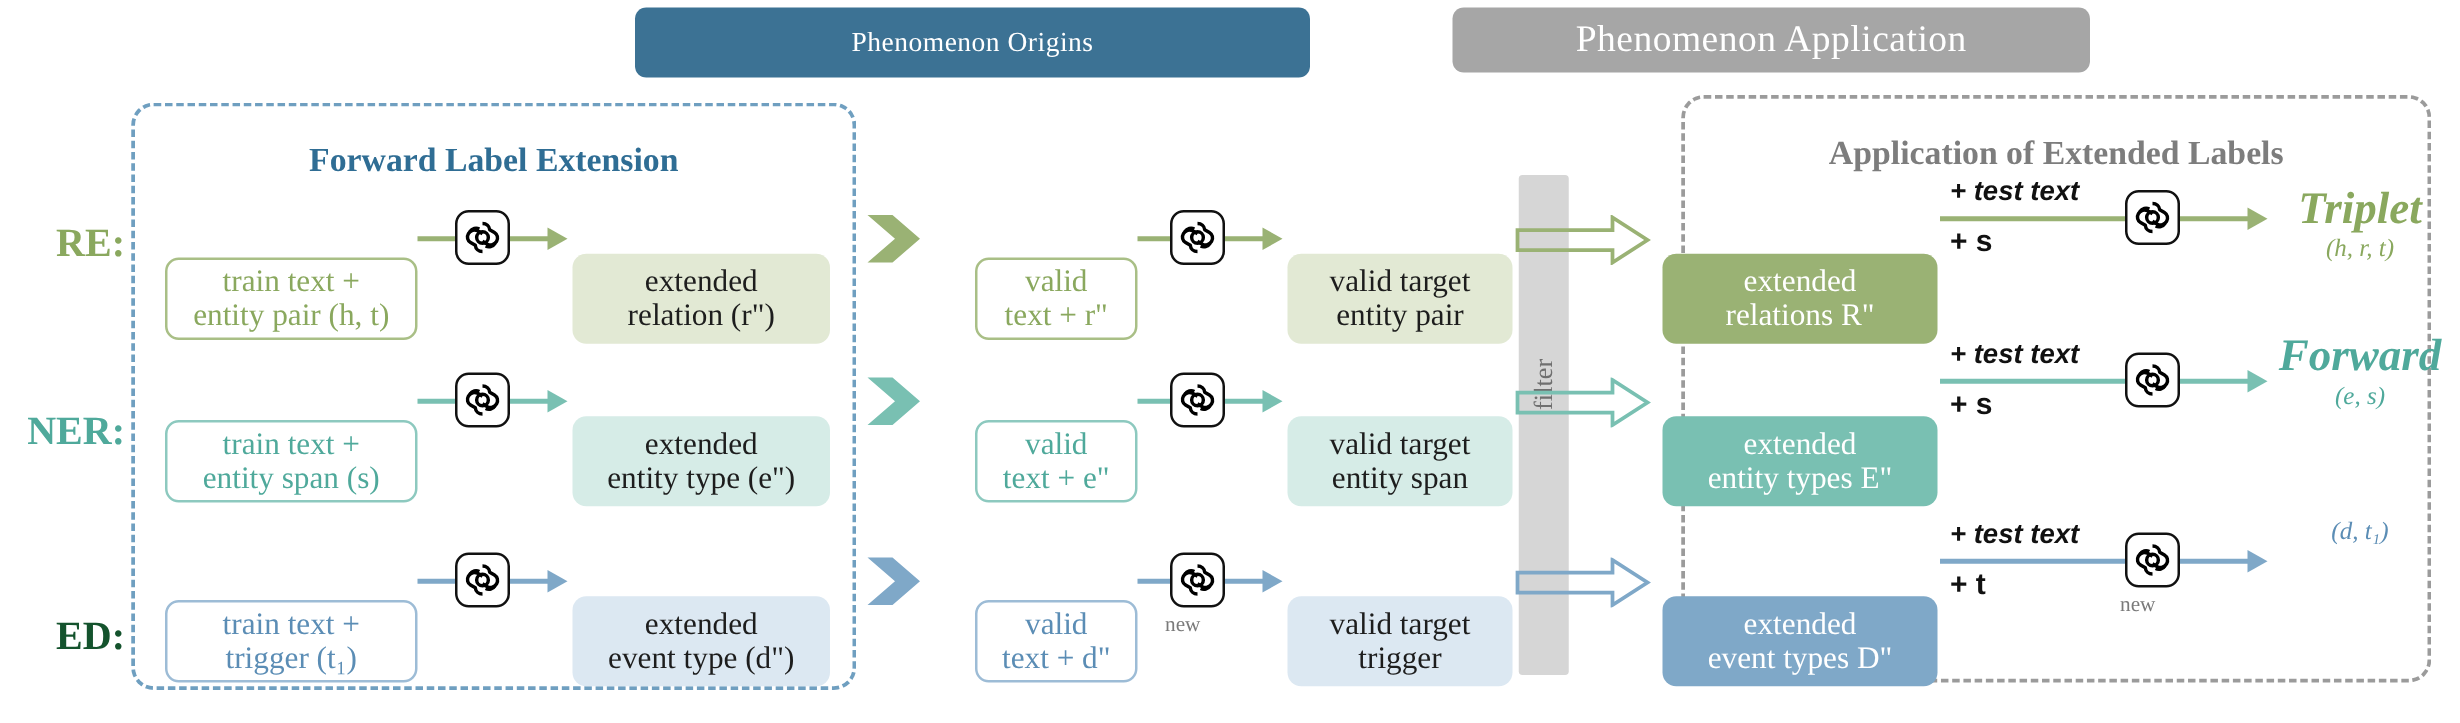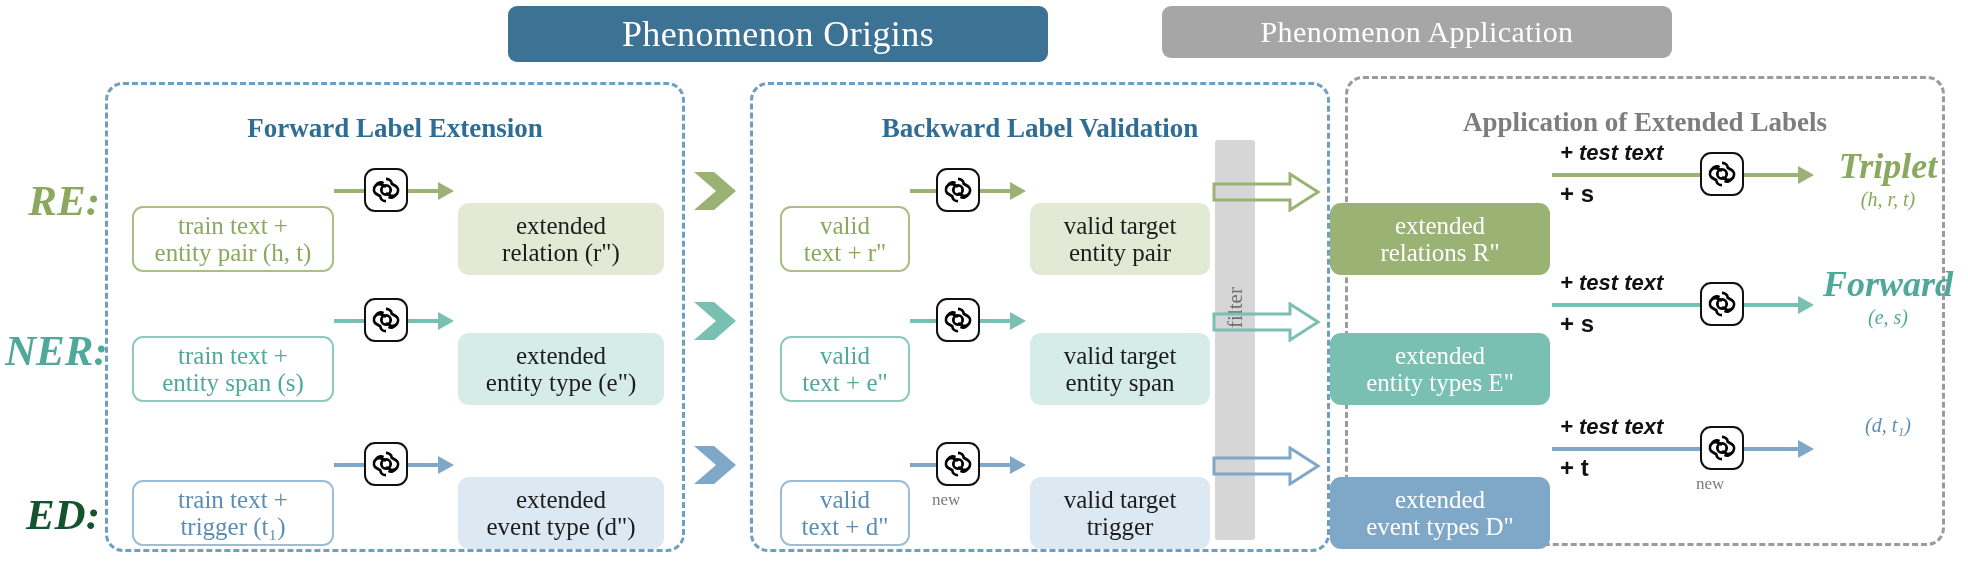--- a/index.html
+++ b/index.html
@@ -11,21 +11,21 @@
     overflow:hidden;
   }
   .canvas{position:absolute;left:0;top:0;width:1968px;height:578px;}
 
   
   .banner{
     position:absolute;
     display:flex;align-items:center;justify-content:center;
     color:#ffffff;
     border-radius:9px;
-    font-size:36px;
+    font-size:22px;
     letter-spacing:.4px;
     font-family:"Liberation Serif", serif;
   }
   #banner-origins{left:508px;top:6px;width:540px;height:56px;background:#3c7294;}
   #banner-application{left:1162px;top:6px;width:510px;height:52px;background:#a6a6a6;font-size:30px;}
 
   
   .panel{
     position:absolute;
     border:3px dashed #6f9fc0;
@@ -45,22 +45,22 @@
   }
   .panel.grey .panel-title{color:#7d7d7d;}
 
   #panel-forward{left:105px;top:82px;width:580px;height:470px;}
   #panel-backward{left:750px;top:82px;width:580px;height:470px;}
   #panel-application{left:1345px;top:76px;width:600px;height:470px;}
 
   
   .task-label{
     position:absolute;
-    font-weight:bold;font-style:italic;
-    font-size:43px;
+    font-weight:bold;
+    font-size:32px;
     font-family:"Liberation Serif", serif;
     text-align:right;
     width:95px;
   }
   #task-re{left:5px;top:176px;color:#8aa85e;}
   #task-ner{left:5px;top:326px;color:#4fa99b;}
   #task-ed{left:5px;top:490px;color:#14532d;}
 
   
   .box{
@@ -178,23 +178,20 @@
 <body>
 
 <div class="canvas">
 
   <div class="banner" id="banner-origins">Phenomenon Origins</div>
   <div class="banner" id="banner-application">Phenomenon Application</div>
 
   <div class="panel" id="panel-forward">
     <div class="panel-title">Forward Label Extension</div>
   </div>
-  <div class="panel" id="panel-backward">
-    <div class="panel-title">Backward Label Validation</div>
-  </div>
   <div class="panel grey" id="panel-application">
     <div class="panel-title">Application of Extended Labels</div>
   </div>
 
   <div id="filter-bar"></div>
   <div id="filter-label">filter</div>
 
   <div class="task-label" id="task-re">RE:</div>
   <div class="task-label" id="task-ner">NER:</div>
   <div class="task-label" id="task-ed">ED:</div>

